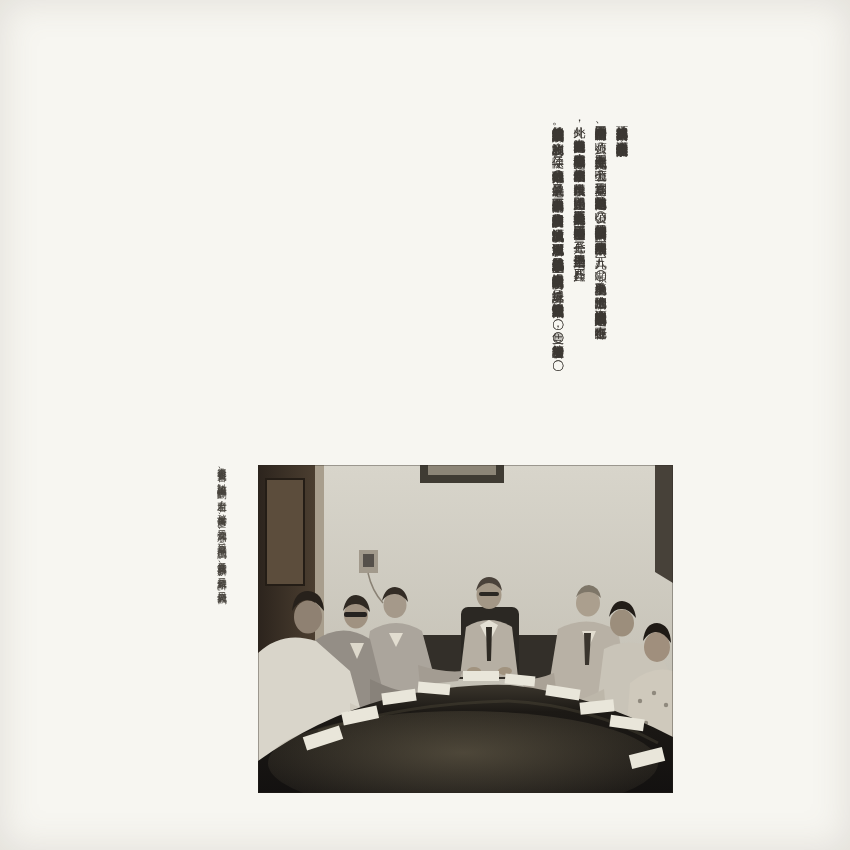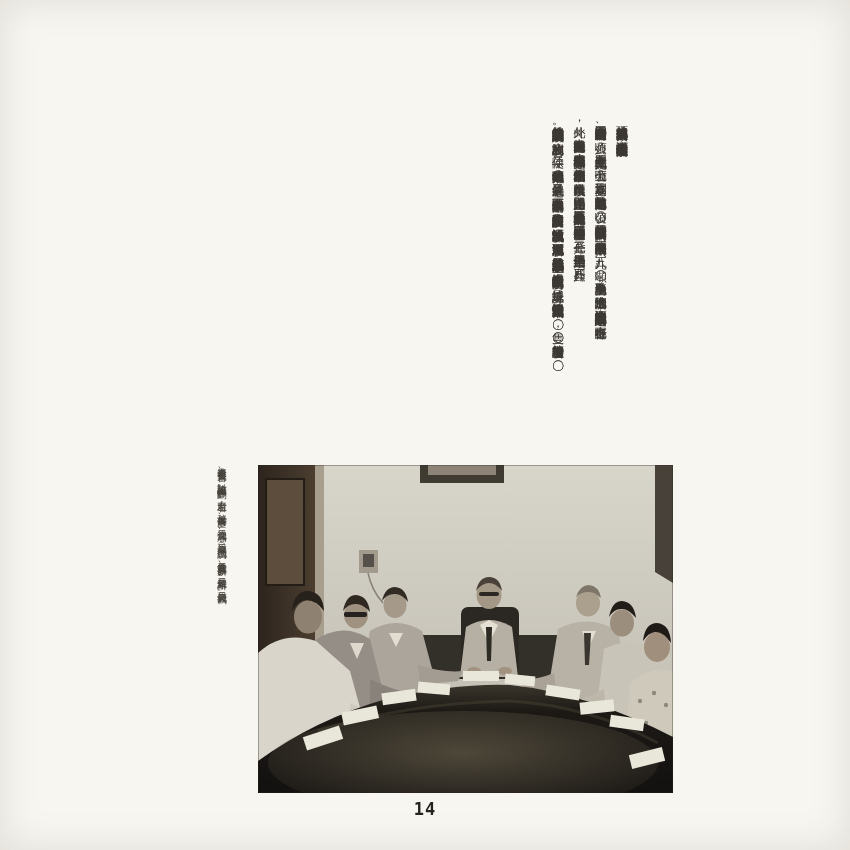--- a/index.html
+++ b/index.html
@@ -181,15 +181,14 @@
         <rect x="352" y="252" width="34" height="12" transform="rotate(8 369 258)"></rect>
         <rect x="84" y="244" width="36" height="13" transform="rotate(-12 102 250)"></rect>
         <rect x="46" y="266" width="38" height="14" transform="rotate(-18 65 273)"></rect>
         <rect x="372" y="286" width="34" height="14" transform="rotate(-14 389 293)"></rect>
       </g>
 
       <rect x="0.5" y="0.5" width="414" height="327" fill="none" stroke="#2a261f" stroke-opacity="0.35"></rect>
     </svg>
   </div>
 
-  <div class="folio">14</div>
 
 </div>
 
 </body></html>

